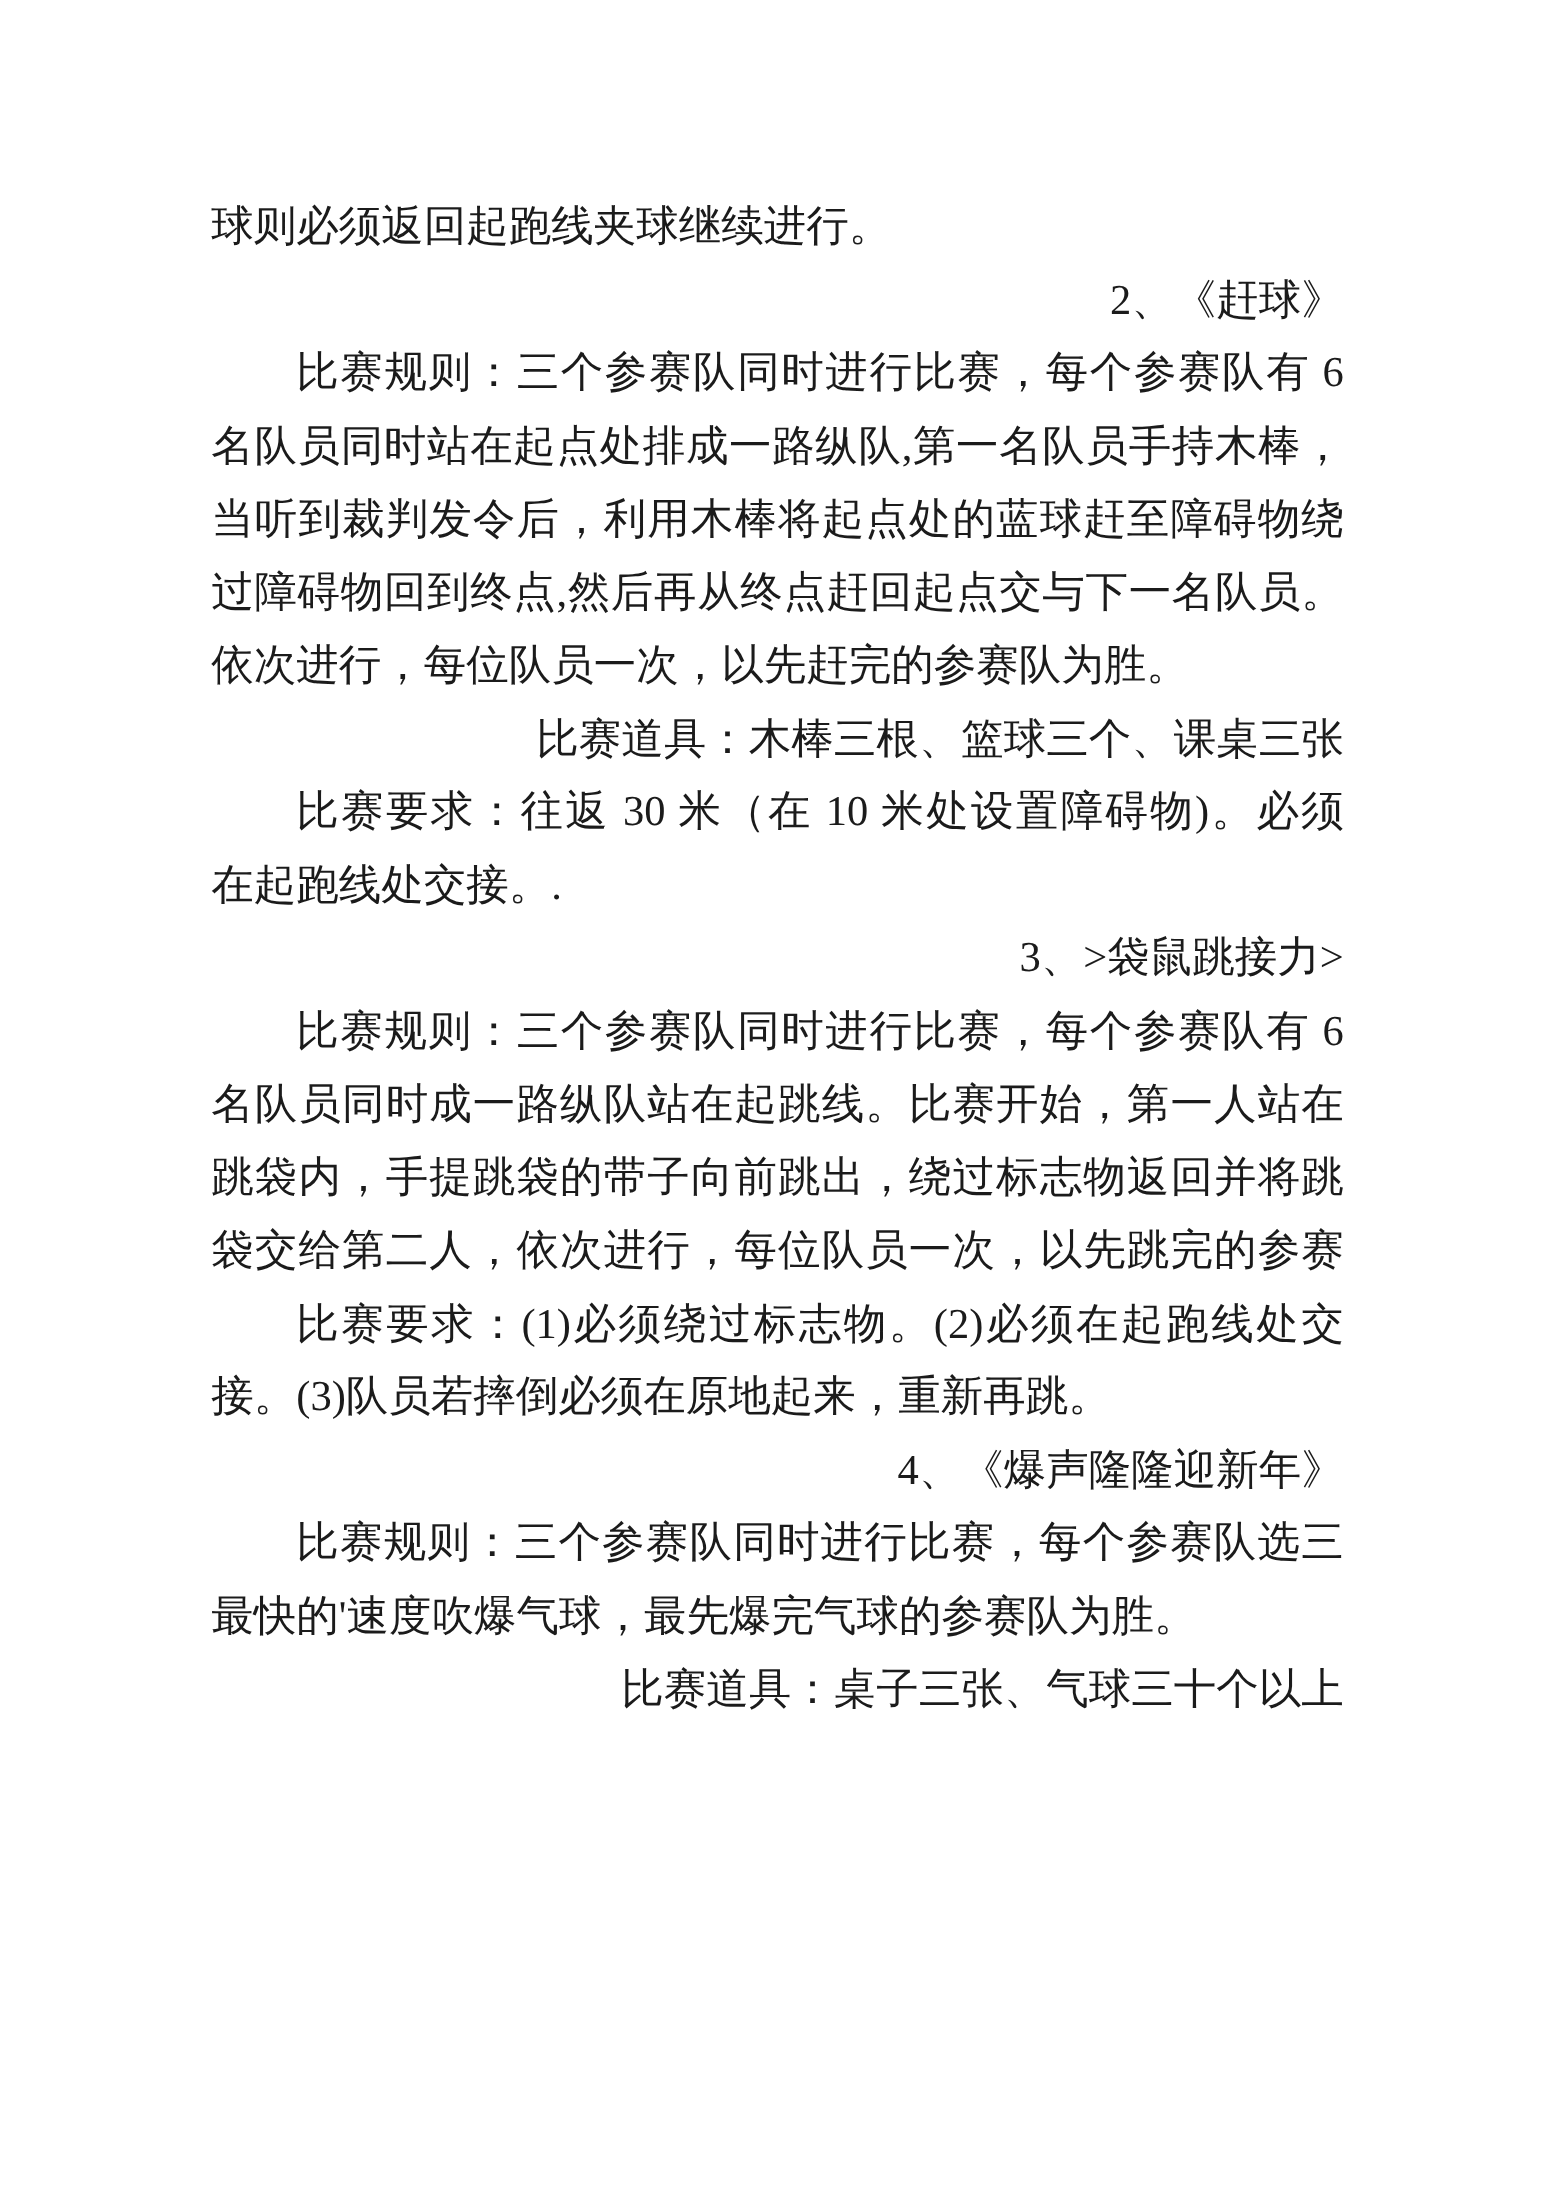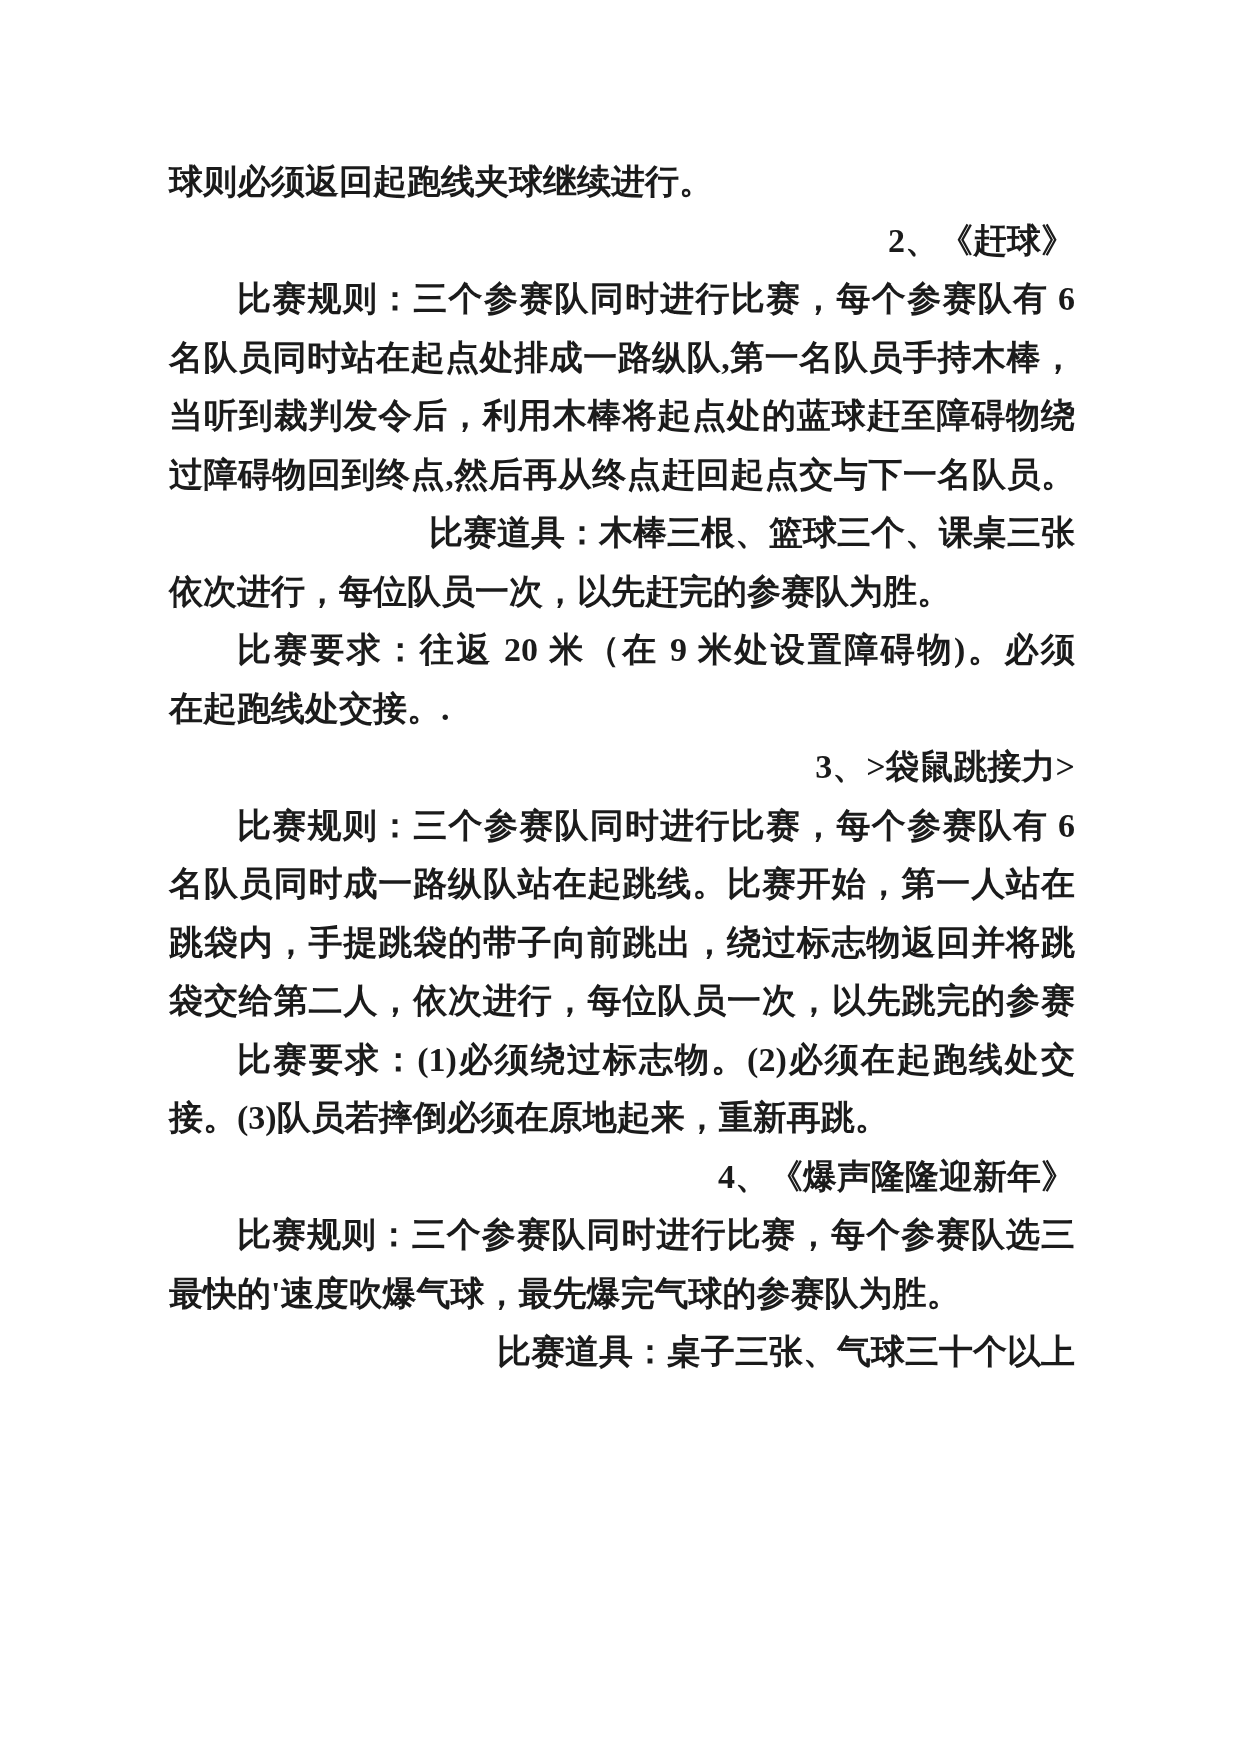--- a/index.html
+++ b/index.html
@@ -16,21 +16,21 @@
   }
   .content {
     position: absolute;
     left: 169px;
     top: 153px;
     width: 906px;
     font-family: "Liberation Serif", "DejaVu Serif", serif;
     font-size: 34px;
     line-height: 58.5px;
     color: #1b1b1b;
-    font-weight: 700;
+    font-weight: 400;
   }
   .line {
     white-space: nowrap;
     text-align: left;
     height: 58.5px;
   }
   
   .line.fill {
     text-align: justify;
     text-align-last: justify;
@@ -46,23 +46,23 @@
 <body>
 
 <div class="page" style="background: rgb(255, 255, 255);">
   <div class="content" style="color: rgb(27, 27, 27);">
       <div class="line">球则必须返回起跑线夹球继续进行。</div>
       <div class="line indent">2、《赶球》</div>
       <div class="line indent fill">比赛规则：三个参赛队同时进行比赛，每个参赛队有 6</div>
       <div class="line fill">名队员同时站在起点处排成一路纵队,第一名队员手持木棒，</div>
       <div class="line fill">当听到裁判发令后，利用木棒将起点处的蓝球赶至障碍物绕</div>
       <div class="line fill">过障碍物回到终点,然后再从终点赶回起点交与下一名队员。</div>
+      <div class="line">依次进行，每位队员一次，以先赶完的参赛队为胜。</div>
       <div class="line indent">比赛道具：木棒三根、篮球三个、课桌三张</div>
-      <div class="line">依次进行，每位队员一次，以先赶完的参赛队为胜。</div>
-      <div class="line indent fill">比赛要求：往返 20 米（在 9 米处设置障碍物)。必须</div>
+      <div class="line indent fill">比赛要求：往返 30 米（在 10 米处设置障碍物)。必须</div>
       <div class="line">在起跑线处交接。.</div>
       <div class="line indent">3、&gt;袋鼠跳接力&gt;</div>
       <div class="line indent fill">比赛规则：三个参赛队同时进行比赛，每个参赛队有 6</div>
       <div class="line fill">名队员同时成一路纵队站在起跳线。比赛开始，第一人站在</div>
       <div class="line fill">跳袋内，手提跳袋的带子向前跳出，绕过标志物返回并将跳</div>
       <div class="line fill">袋交给第二人，依次进行，每位队员一次，以先跳完的参赛</div>
       <div class="line indent fill">比赛要求：(1)必须绕过标志物。(2)必须在起跑线处交</div>
       <div class="line">接。(3)队员若摔倒必须在原地起来，重新再跳。</div>
       <div class="line indent">4、《爆声隆隆迎新年》</div>
       <div class="line indent fill">比赛规则：三个参赛队同时进行比赛，每个参赛队选三</div>

